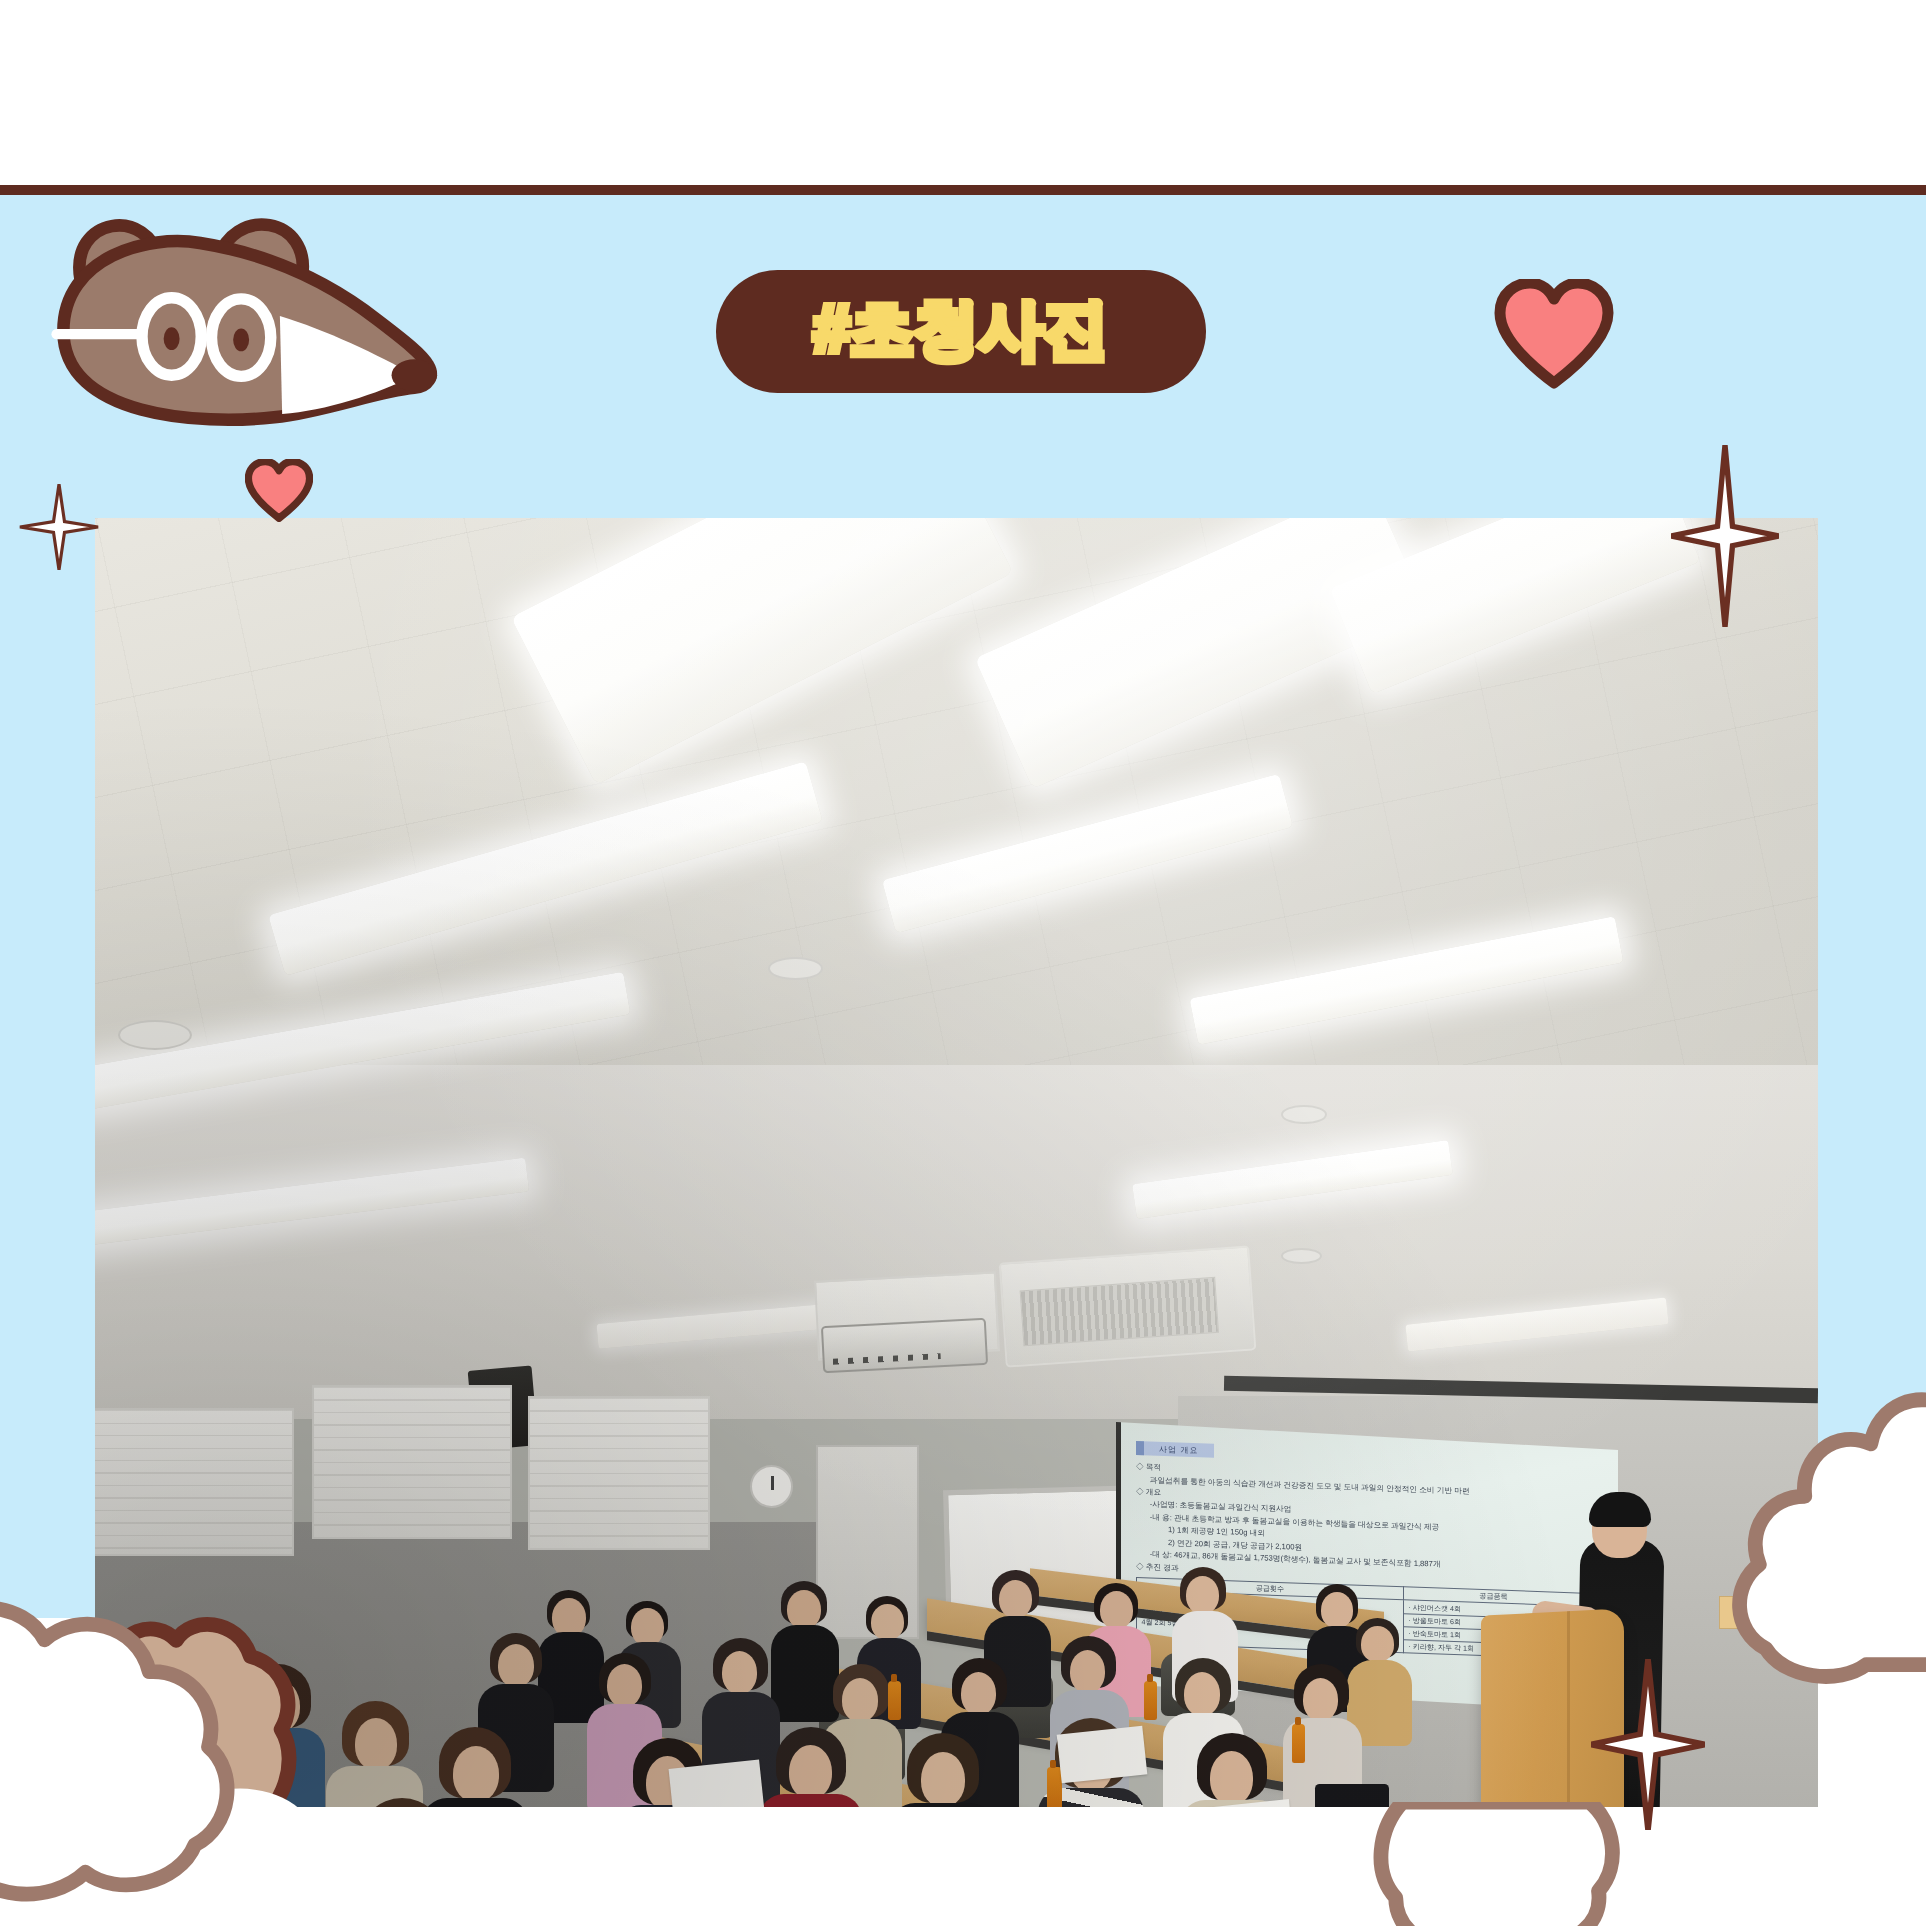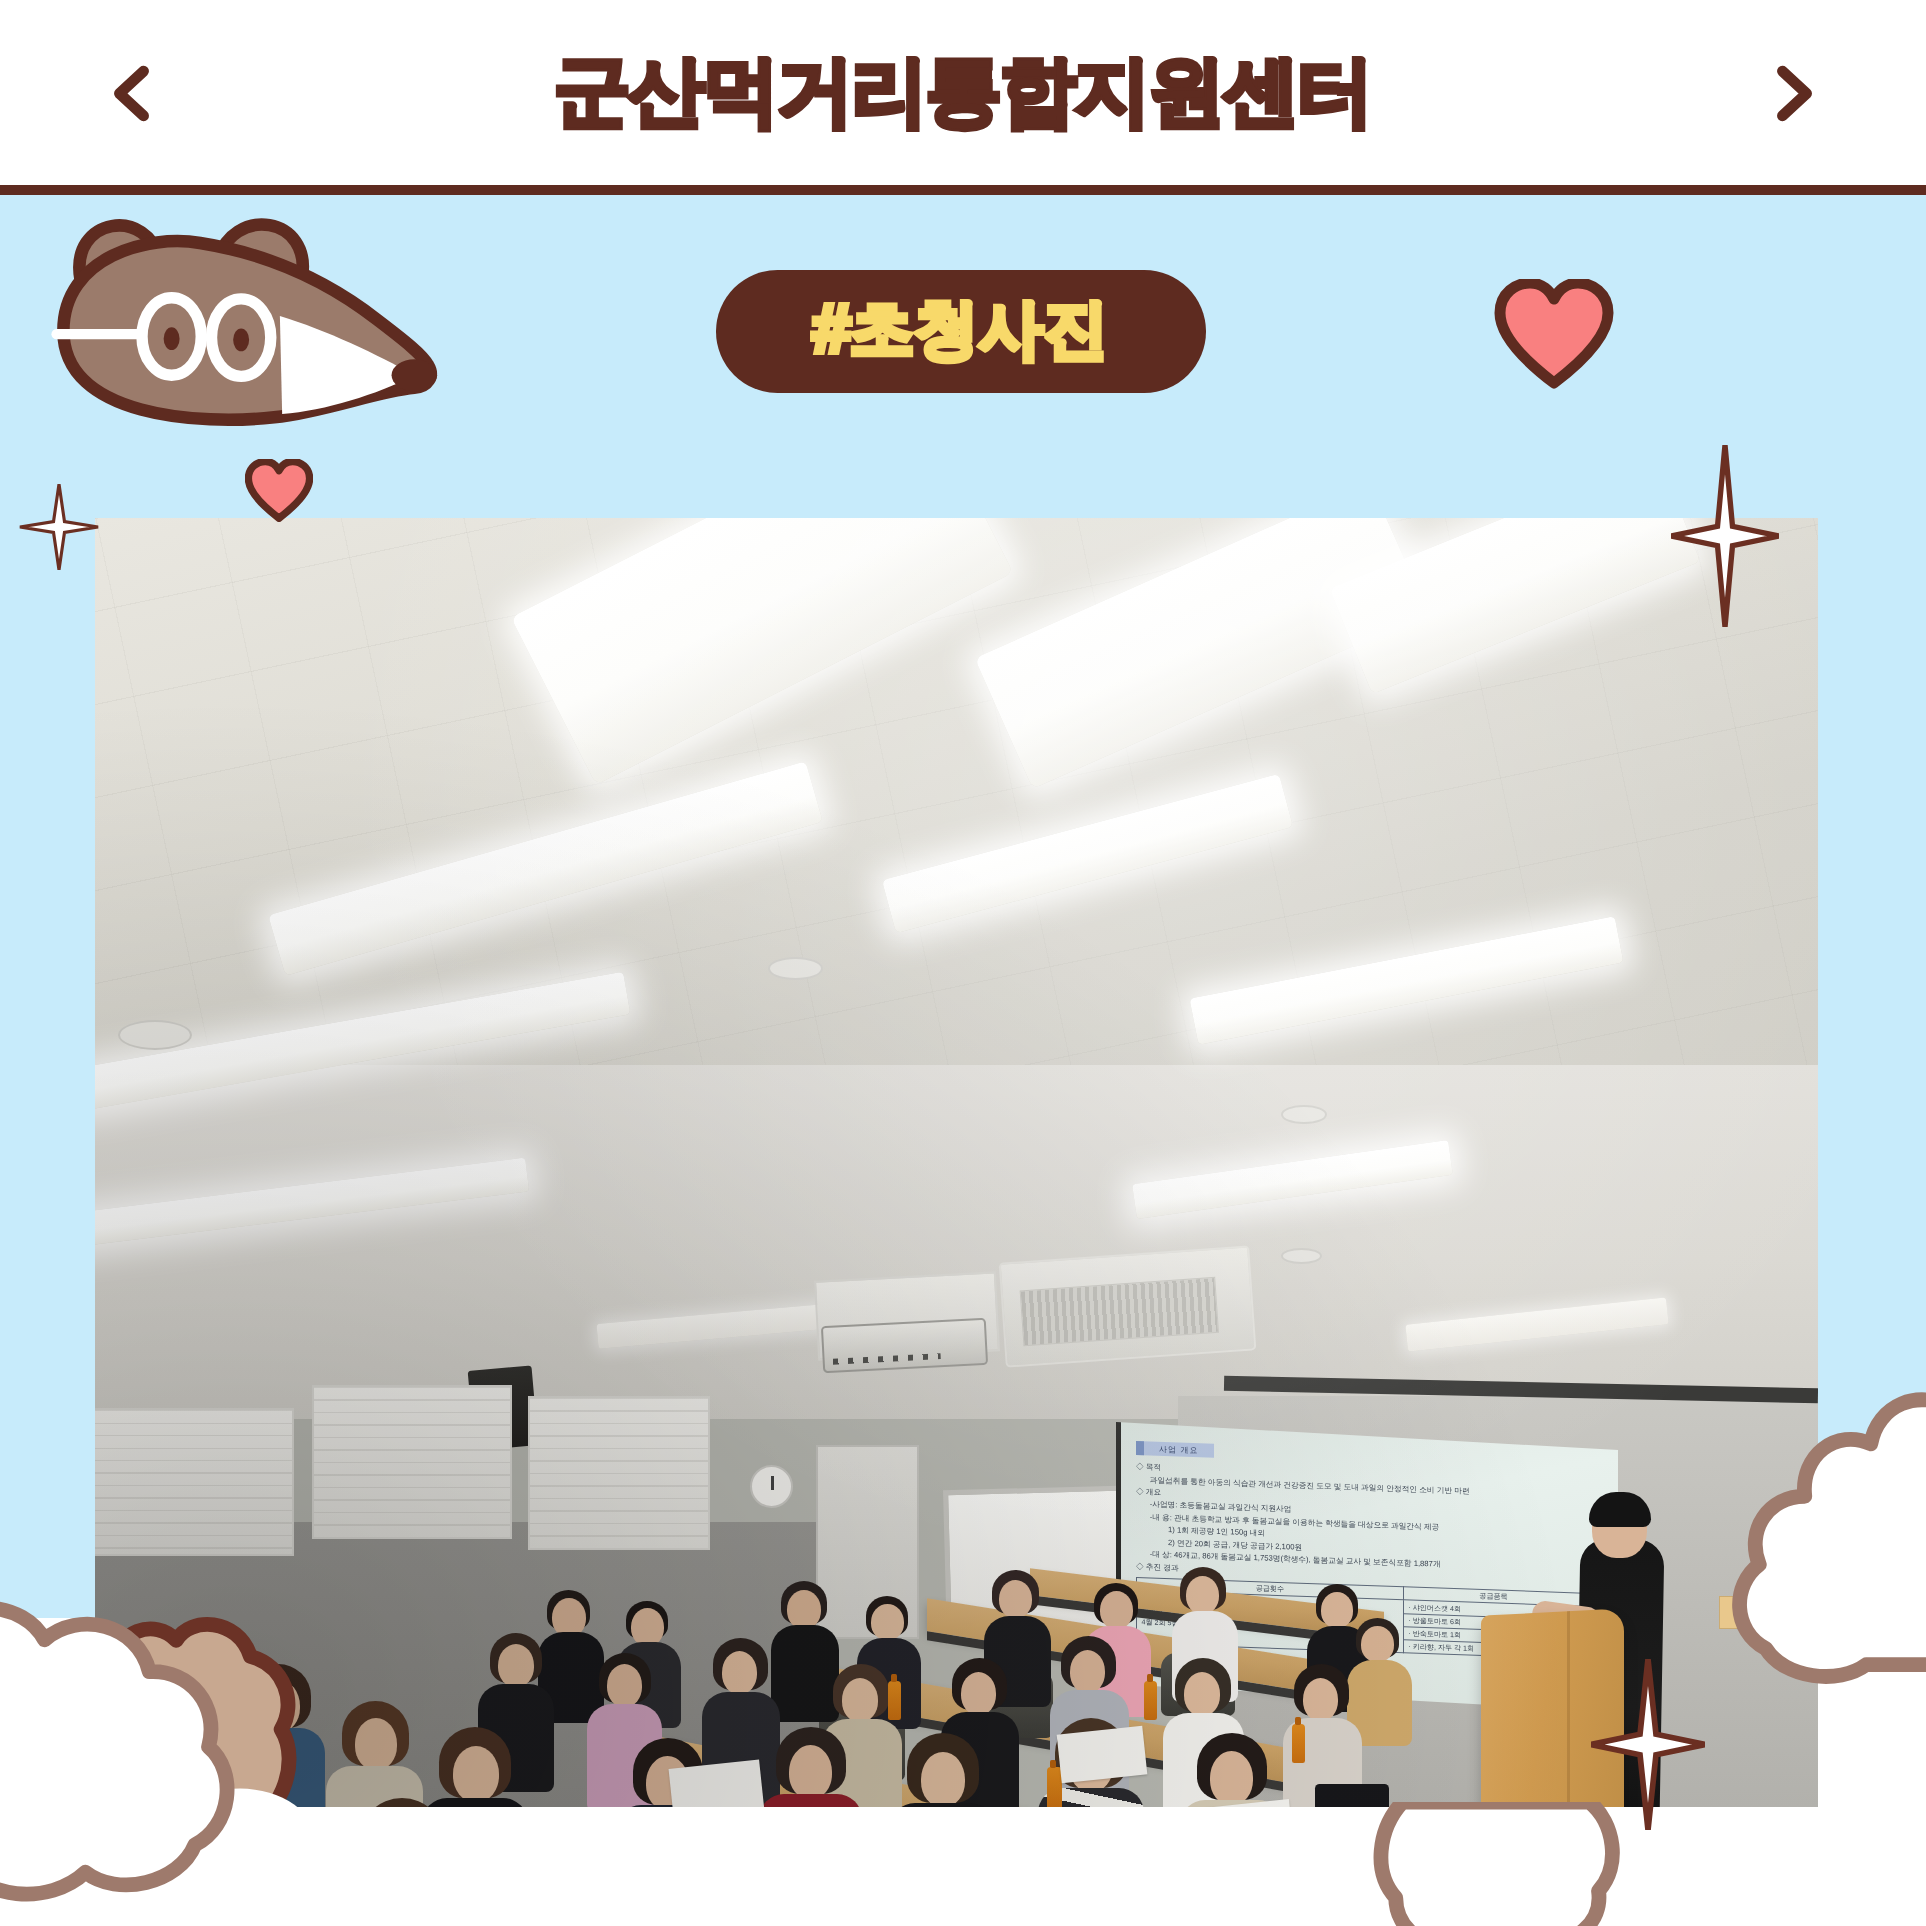--- a/index.html
+++ b/index.html
@@ -61,21 +61,21 @@
   #hashtag-badge {
     position:absolute; left:716px; top:270px;
     width:490px; height:123px;
     background:#5e2b20;
     border-radius:62px;
     display:flex; align-items:center; justify-content:center;
     z-index:30;
     cursor:pointer;
   }
   #hashtag-label {
-    font-size:64px; font-weight:normal;
+    font-size:64px; font-weight:bold;
     color:#f8d96a;
     letter-spacing:0.6px;
     white-space:nowrap;
     -webkit-text-stroke:8px #f8d96a;
     paint-order:stroke fill;
     line-height:1;
     padding-bottom:4.6px;
   }
 
   
@@ -326,39 +326,20 @@
       radial-gradient(ellipse at 62% 18%, rgba(255,255,255,.30) 0%, rgba(255,255,255,0) 55%),
       radial-gradient(ellipse at 8% 92%, rgba(0,0,0,.22) 0%, rgba(0,0,0,0) 60%);
     mix-blend-mode:normal;
   }
 </style>
 </head>
 <body>
 
 <div id="card">
 
-  <div id="header">
-    <div id="nav-prev" class="nav-arrow">
-      <span>
-        <svg viewBox="0 0 110 110">
-          <path d="M76 16 L34 55 L76 94" fill="none" stroke="#5e2b20" stroke-width="19" stroke-linecap="round" stroke-linejoin="round"></path>
-        </svg>
-      </span>
-    </div>
-
-    <h1 id="header-title">군산먹거리통합지원센터</h1>
-
-    <div id="nav-next" class="nav-arrow">
-      <span>
-        <svg viewBox="0 0 110 110">
-          <path d="M34 16 L76 55 L34 94" fill="none" stroke="#5e2b20" stroke-width="19" stroke-linecap="round" stroke-linejoin="round"></path>
-        </svg>
-      </span>
-    </div>
-  </div>
   <div id="header-rule"></div>
 
   <div id="blue-panel"></div>
 
   <div id="hashtag-badge">
     <span id="hashtag-label">#초청사진</span>
   </div>
 
   <div id="sparkle-left" class="sparkle">
     <svg viewBox="0 0 100 110">

